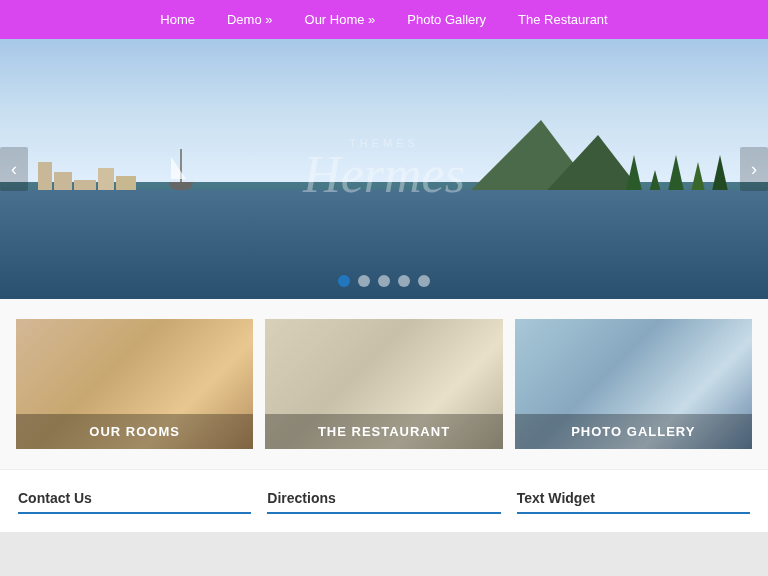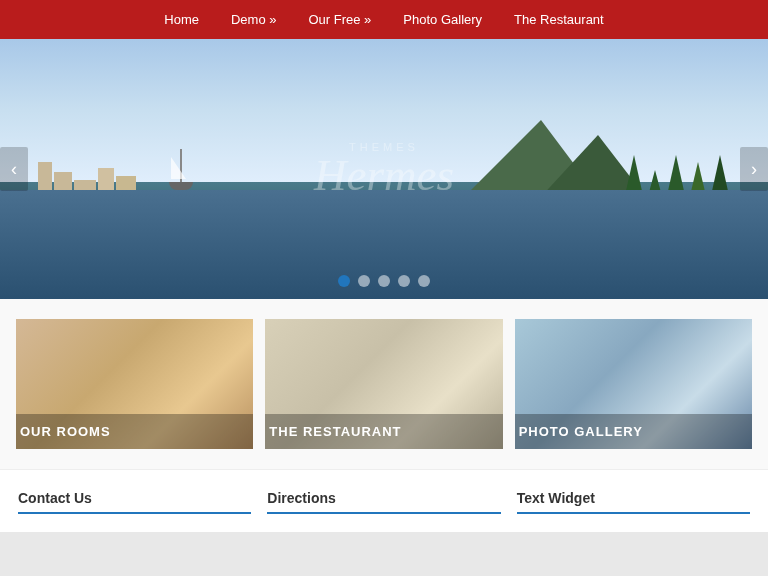--- a/index.html
+++ b/index.html
@@ -26,21 +26,21 @@
       color: #333;
       letter-spacing: 0.5px;
     }
     .site-tagline {
       font-size: 12px;
       color: #999;
       margin-top: 4px;
     }
     
     .main-nav {
-      background: #b91c1c;
+      background: #d946ef;
       display: flex;
       justify-content: center;
       align-items: center;
       padding: 0;
     }
     .main-nav a {
       color: #fff;
       text-decoration: none;
       font-size: 13px;
       padding: 12px 16px;
@@ -185,21 +185,21 @@
       color: #fff;
       pointer-events: none;
     }
     .watermark-themes {
       font-size: 11px;
       letter-spacing: 4px;
       text-transform: uppercase;
       display: block;
     }
     .watermark-hermes {
-      font-size: 45px;
+      font-size: 52px;
       font-family: Georgia, serif;
       font-style: italic;
       font-weight: 300;
       line-height: 1;
       display: block;
     }
     
     .slider-arrow {
       position: absolute;
       top: 50%;
@@ -262,20 +262,21 @@
       background: linear-gradient(135deg, #d8d0b8 0%, #c8c0a8 40%, #e8e0c8 70%, #b8b098 100%);
     }
     .feature-bg-gallery {
       background: linear-gradient(135deg, #a8c8d8 0%, #88a8c0 40%, #c8dce8 70%, #6888a8 100%);
     }
     .feature-overlay {
       position: absolute;
       bottom: 0; left: 0; right: 0;
       background: rgba(0,0,0,0.3);
       color: #fff;
+      text-align: center;
       padding: 10px 4px;
       font-size: 13px;
       font-weight: bold;
       letter-spacing: 1px;
       text-transform: uppercase;
     }
     
     .footer-widgets {
       display: flex;
       gap: 0;
@@ -303,21 +304,21 @@
   </style>
 </head>
 <body>
 
 <div class="page-wrapper">
 
 
   <nav class="main-nav">
     <a href="#">Home</a>
     <a href="#">Demo »</a>
-    <a href="#">Our Free »</a>
+    <a href="#">Our Home »</a>
     <a href="#">Photo Gallery</a>
     <a href="#">The Restaurant</a>
   </nav>
 
   <div class="hero-slider">
     <div class="hero-image">
       <div class="hero-scene">
         <div class="sky-layer"></div>
         <div class="mountain-layer"></div>
         <div class="buildings-layer">

